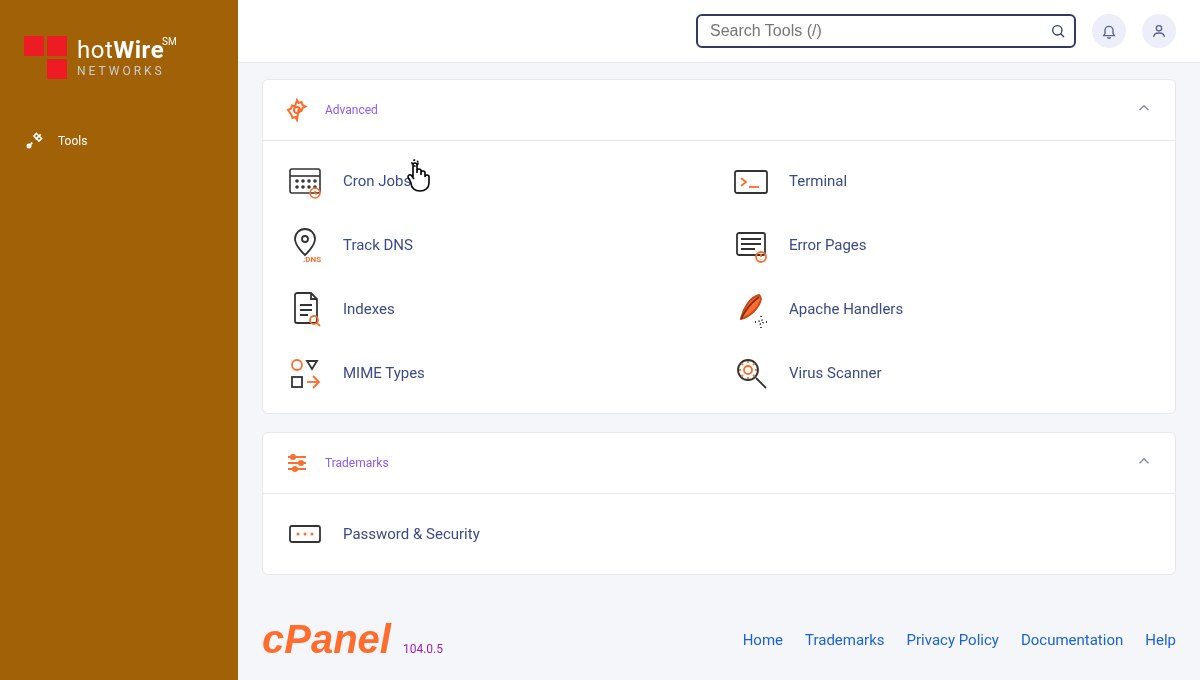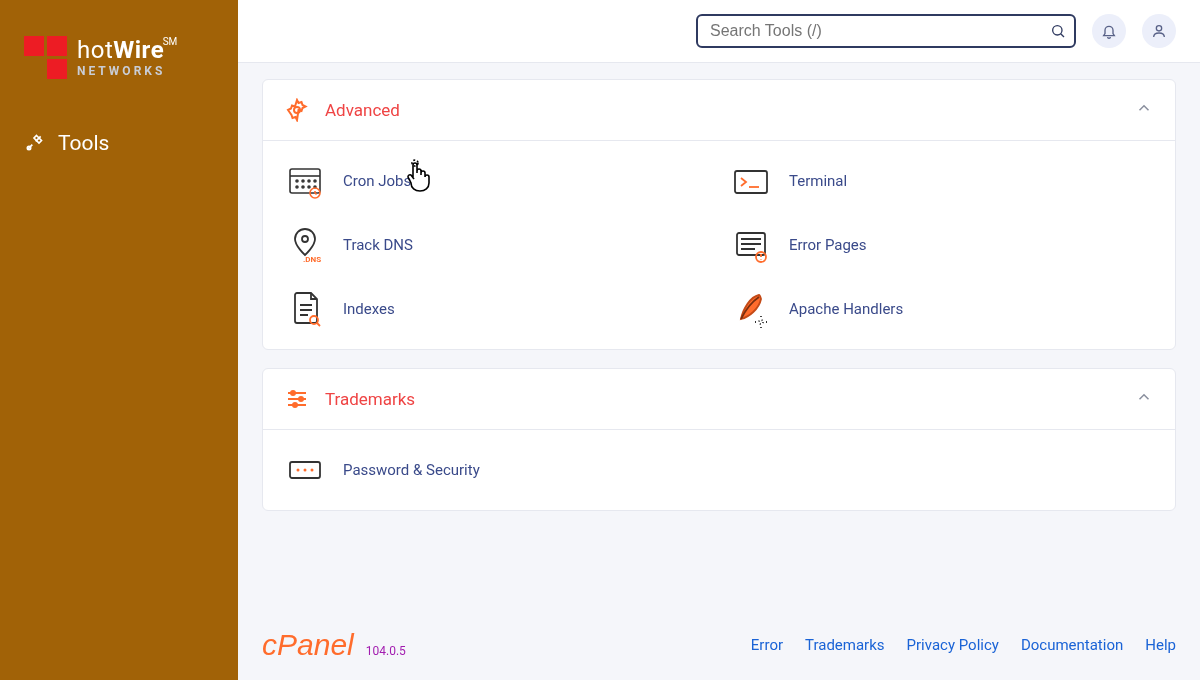--- a/index.html
+++ b/index.html
@@ -7,58 +7,58 @@
   .app { display: flex; width: 100%; height: 100%; }
 
   
   .sidebar { width: 238px; background: #a16207; color: #fff; flex-shrink: 0; display: flex; flex-direction: column; }
   .logo { padding: 36px 24px; display: flex; align-items: center; gap: 10px; }
   .logo-squares { display: grid; grid-template-columns: 20px 20px; grid-template-rows: 20px 20px; gap: 3px; }
   .sq { background: #ed1c24; }
   .sq.empty { background: transparent; }
   .logo-text { font-size: 24px; font-weight: 400; letter-spacing: 0.5px; line-height: 1; }
   .logo-text .bold { font-weight: 700; }
-  .logo-sub { font-size: 12px; letter-spacing: 3px; color: #c9cdd6; margin-top: 2px; font-weight: bold; }
+  .logo-sub { font-size: 12px; letter-spacing: 3px; color: #c9cdd6; margin-top: 2px; }
   .logo-text-wrap { display: flex; flex-direction: column; position: relative; }
   .logo-sm { font-size: 10px; position: absolute; top: -2px; right: -12px; }
-  .sidebar-item { display: flex; align-items: center; gap: 14px; padding: 16px 24px; cursor: pointer; font-size: 21px; }
+  .sidebar-item { display: flex; align-items: center; gap: 14px; padding: 16px 24px; cursor: pointer; font-size: 12px; }
   .tools-icon { width: 20px; height: 20px; stroke: #fff; fill: none; stroke-width: 2; }
 
   
   .main { flex: 1; display: flex; flex-direction: column; overflow: hidden; }
 
   
   .topbar { display: flex; align-items: center; justify-content: flex-end; gap: 16px; padding: 14px 24px; background: #fff; border-bottom: 1px solid #e6e8ef; }
   .search { flex: 0 0 380px; display: flex; align-items: center; border: 2px solid #2f3a60; border-radius: 6px; padding: 4px 8px; }
   .search input { flex: 1; border: none; outline: none; font-size: 16px; padding: 2px 4px; color: #555; }
   .search-icon { width: 16px; height: 16px; stroke: #2f3a60; fill: none; stroke-width: 2; }
   .icon-btn { width: 34px; height: 34px; border-radius: 50%; background: #eceffa; display: flex; align-items: center; justify-content: center; cursor: pointer; }
   .icon-btn svg { width: 16px; height: 16px; stroke: #586187; fill: none; stroke-width: 2; }
 
   
   .content { flex: 1; overflow-y: auto; padding: 16px 24px 0 24px; }
   .panel { background: #fff; border-radius: 6px; border: 1px solid #e6e8ef; margin-bottom: 18px; }
   .panel-header { display: flex; align-items: center; padding: 18px 22px; border-bottom: 1px solid #e6e8ef; cursor: pointer; }
   .panel-header .phicon { width: 24px; height: 24px; margin-right: 16px; display: flex; align-items: center; justify-content: center; }
-  .panel-title { font-size: 17px; color: #ef4444; }
+  .panel-title { font-size: 12px; color: #8b5cf6; }
   .chevron { margin-left: auto; color: #8a8f9e; }
   .chevron svg { width: 18px; height: 18px; stroke: currentColor; fill: none; stroke-width: 2; }
   .panel-body { padding: 12px 22px; }
   .grid { display: grid; grid-template-columns: 1fr 1fr; column-gap: 24px; row-gap: 8px; }
   .tool { display: flex; align-items: center; gap: 18px; padding: 8px 0; cursor: pointer; }
   .tool-icon { width: 40px; height: 40px; display: flex; align-items: flex-start; justify-content: center; flex-shrink: 0; }
   .tool-label { color: #3a4a8a; font-size: 15px; }
 
   
   .cursor-hand { position: absolute; pointer-events: none; }
 
   
   .footer { display: flex; align-items: center; padding: 18px 24px; background: #f5f6fa; }
   .cpanel-logo { display: flex; align-items: baseline; gap: 8px; }
-  .cpanel-logo .word { font-family: "Trebuchet MS", sans-serif; font-style: italic; font-weight: 400; font-size: 30px; color: #ff6c2c; }
+  .cpanel-logo .word { font-family: "Trebuchet MS", sans-serif; font-style: italic; font-weight: 700; font-size: 40px; color: #ff6c2c; }
   .cpanel-logo .word .c { color: #ff6c2c; }
   .version { font-size: 12px; color: #a21caf; margin-left: 4px; }
   .footer-links { margin-left: auto; display: flex; gap: 22px; }
   .footer-links a { color: #1a63d6; font-size: 15px; text-decoration: none; cursor: pointer; }
 </style>
 </head>
 <body>
 
 <div class="app">
 
@@ -199,20 +199,43 @@
               <div class="tool-icon">
                 <svg viewBox="0 0 40 40" width="40" height="40" fill="none" stroke-width="1.8">
                     <path d="M28 6c-9 2-16 14-18 24 8-2 18-10 20-20 0 0-1-4-2-4z" fill="#ff6c2c" stroke="#c44a17"></path>
                     <path d="M10 30c5-10 12-18 18-22" stroke="#7a2f10"></path>
                     <circle cx="30" cy="33" r="2" stroke="#333" stroke-dasharray="1 2" fill="none"></circle>
                     <path d="M30 28v-1M30 38v1M25 33h-1M36 33h-1" stroke="#333"></path>
                   </svg>
               </div>
               <span class="tool-label">Apache Handlers</span>
             </div>
+            <div class="tool">
+              <div class="tool-icon">
+                <svg viewBox="0 0 40 40" width="40" height="40" fill="none" stroke="#333" stroke-width="1.8">
+                    <circle cx="12" cy="12" r="5" stroke="#ff6c2c"></circle>
+                    <path d="M22 8l10 0-5 8z"></path>
+                    <rect x="7" y="24" width="10" height="10"></rect>
+                    <path d="M22 29h12" stroke="#ff6c2c"></path>
+                    <path d="M28 23l6 6-6 6" stroke="#ff6c2c"></path>
+                  </svg>
+              </div>
+              <span class="tool-label">MIME Types</span>
+            </div>
+            <div class="tool">
+              <div class="tool-icon">
+                <svg viewBox="0 0 40 40" width="40" height="40" fill="none" stroke="#333" stroke-width="1.8">
+                    <circle cx="17" cy="17" r="10"></circle>
+                    <path d="M25 25l10 10"></path>
+                    <circle cx="17" cy="17" r="4" stroke="#ff6c2c"></circle>
+                    <path d="M17 10v-2M17 24v2M10 17h-2M24 17h2M12 12l-1.5-1.5M22 22l1.5 1.5M22 12l1.5-1.5M12 22l-1.5 1.5" stroke="#ff6c2c"></path>
+                  </svg>
+              </div>
+              <span class="tool-label">Virus Scanner</span>
+            </div>
           </div>
         </div>
       </div>
 
       <div class="panel">
         <div class="panel-header">
           <div class="phicon">
             <svg viewBox="0 0 24 24" width="24" height="24" fill="none" stroke="#ff6c2c" stroke-width="2">
                 <path d="M3 6h18M3 12h18M3 18h18"></path>
                 <circle cx="8" cy="6" r="2" fill="#ff6c2c"></circle>
@@ -243,21 +266,21 @@
       </div>
 
     </div>
 
     <div class="footer">
       <div class="cpanel-logo">
         <span class="word"><span class="c">c</span>Panel</span>
         <span class="version">104.0.5</span>
       </div>
       <div class="footer-links">
-        <a>Error</a>
+        <a>Home</a>
         <a>Trademarks</a>
         <a>Privacy Policy</a>
         <a>Documentation</a>
         <a>Help</a>
       </div>
     </div>
 
   </div>
 </div>
 

